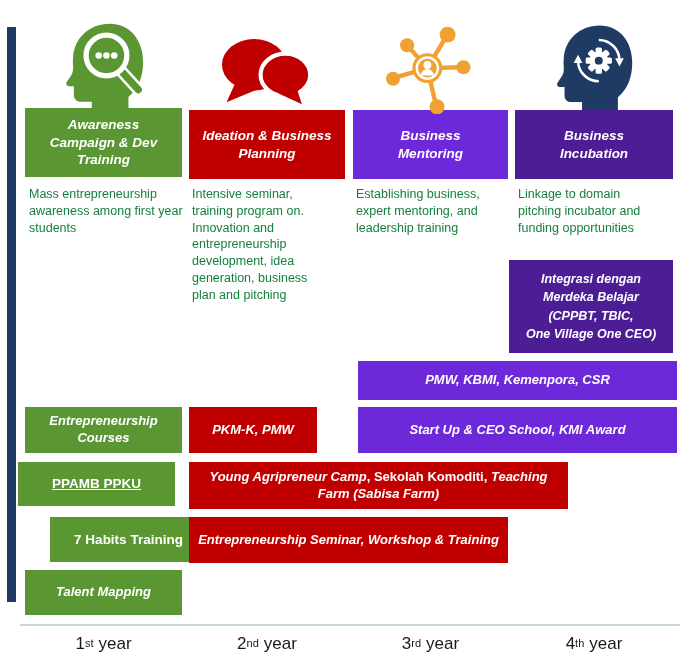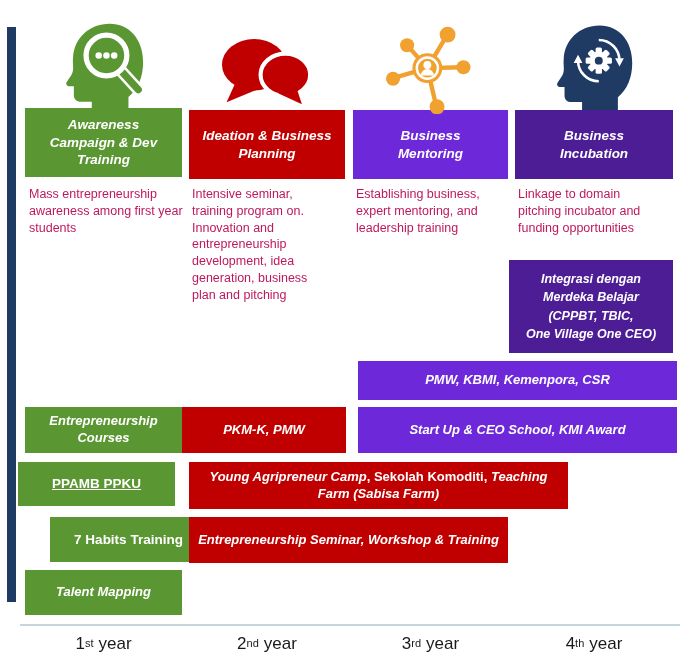--- a/index.html
+++ b/index.html
@@ -21,21 +21,21 @@
   .hdr span{display:block;margin:0 auto;}
   .hdr-w1 span{max-width:128px;}
   .hdr-w2 span{max-width:137px;}
   .hdr-w3 span{max-width:106px;}
   .bar{font-style:italic;font-size:13px;line-height:1.3;padding:4px 4px;}
   .upright{font-style:normal;font-size:13.5px;}
   .seg-normal{font-style:normal;}
   .intg{font-style:italic;font-size:12.5px;line-height:1.45;padding:4px 2px;}
   .intg span{display:block;}
   .desc{
-    position:absolute;font-size:12.5px;line-height:1.34;color:#be185d;
+    position:absolute;font-size:12.5px;line-height:1.34;color:#15803d;
     text-align:left;
   }
   .axis-line{position:absolute;left:20px;top:624px;width:660px;height:2px;background:#C7D5DE;}
   .year{
     position:absolute;top:632px;height:24px;display:flex;align-items:center;
     justify-content:center;font-size:17px;color:#1A1A1A;
   }
   .year sup{font-size:11px;position:relative;top:-1px;line-height:0;}
   .year .yw{margin-left:5px;}
 </style>
@@ -137,21 +137,21 @@
     </div>
   </div>
 
   <div class="box orange bar" style="left:358px;top:361px;width:319px;height:39px;">
     <span>PMW, KBMI, Kemenpora, CSR</span>
   </div>
 
   <div class="box green bar" style="left:25px;top:407px;width:157px;height:46px;">
     <span>Entrepreneurship Courses</span>
   </div>
-  <div class="box red bar" style="left:182px;top:407px;width:164px;height:46px;">
+  <div class="box red bar" style="left:189px;top:407px;width:128px;height:46px;">
     <span>PKM-K, PMW</span>
   </div>
   <div class="box orange bar" style="left:358px;top:407px;width:319px;height:46px;">
     <span>Start Up &amp; CEO School, KMI Award</span>
   </div>
 
   <div class="box green bar upright" style="left:18px;top:462px;width:157px;height:44px;text-decoration:underline;">
     <span>PPAMB PPKU</span>
   </div>
   <div class="box red bar" style="left:189px;top:462px;width:379px;height:47px;">

